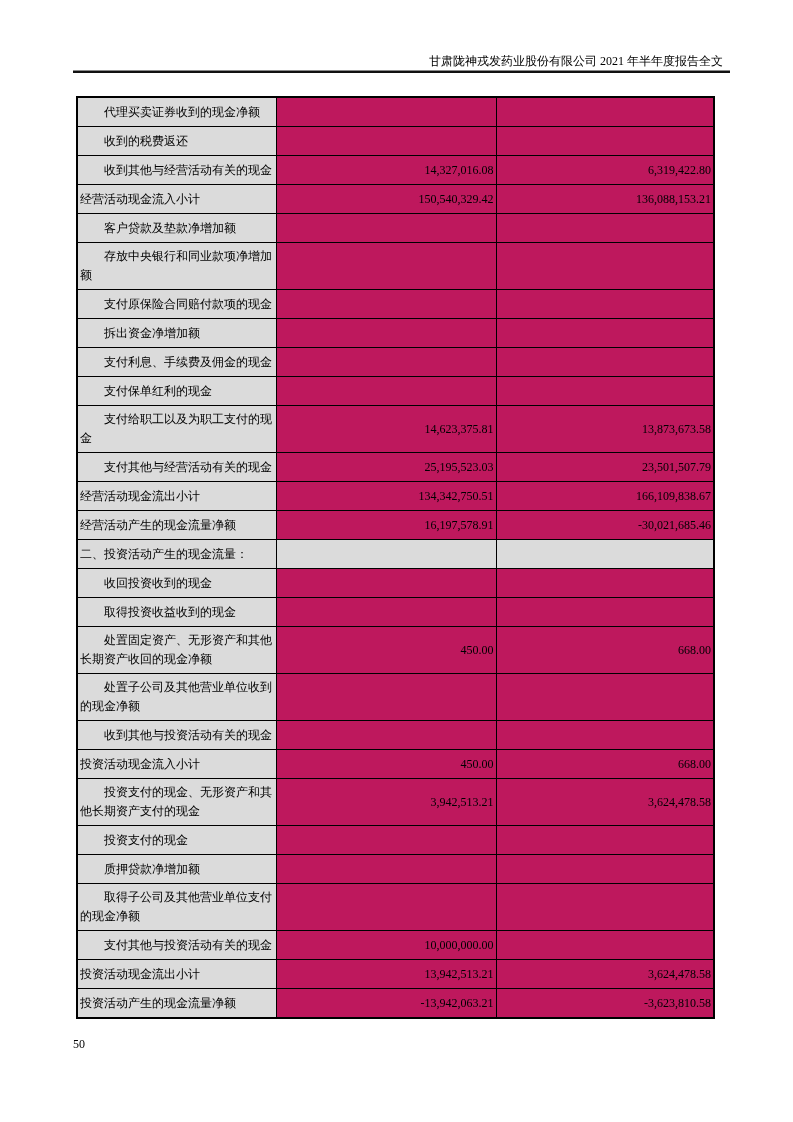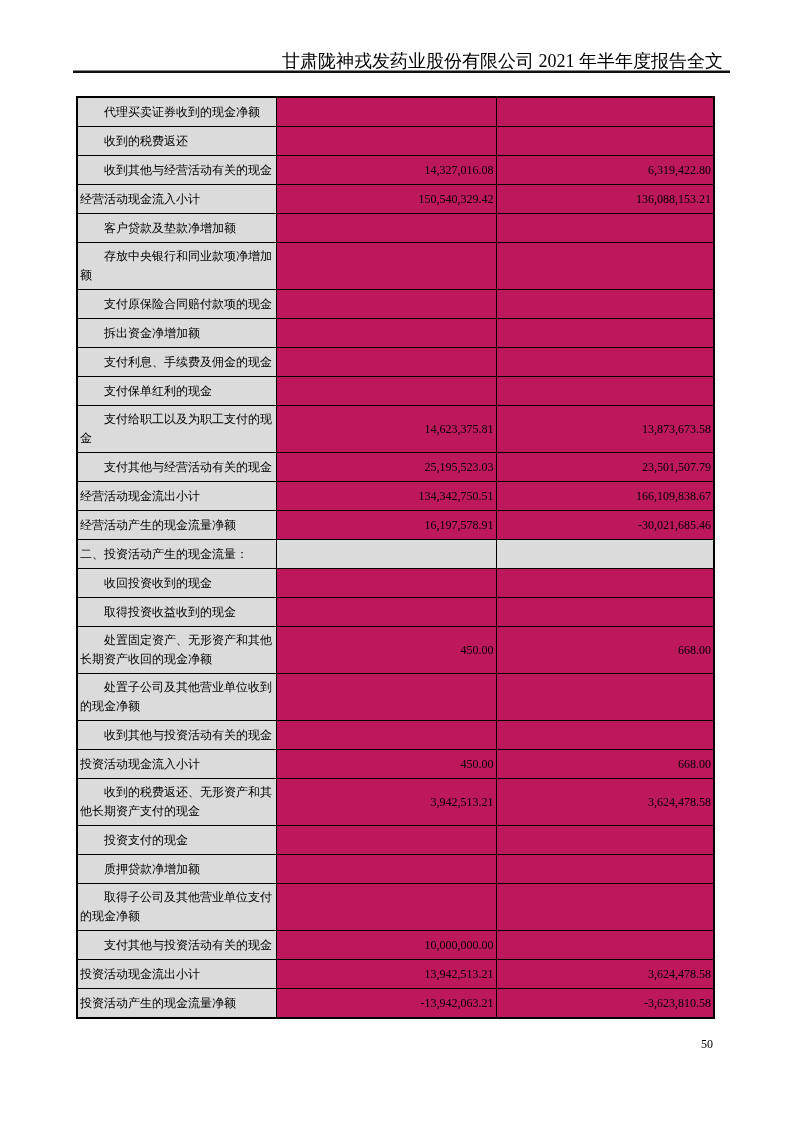--- a/index.html
+++ b/index.html
@@ -12,21 +12,21 @@
     font-family: "Liberation Serif", "DejaVu Serif", serif;
     color: #000000;
     overflow: hidden;
   }
   .header-title {
     position: absolute;
     top: 53px;
     left: 73px;
     width: 650px;
     text-align: right;
-    font-size: 18px;
+    font-size: 12px;
     line-height: 16px;
     white-space: nowrap;
   }
   .header-rule {
     position: absolute;
     top: 70px;
     left: 73px;
     width: 657px;
     height: 0;
     border-top: 1px solid #8a8a8a;
@@ -61,21 +61,21 @@
     text-align: right;
     padding-right: 3px;
     font-size: 12px;
   }
   tr.section td.c-val { background: #dbdbdb; }
   .page-number {
     position: absolute;
     top: 1037px;
     left: 73px;
     width: 640px;
-    text-align: right;
+    text-align: left;
     font-size: 12px;
   }
 </style>
 </head>
 <body>
 
 <div class="page">
 
   <div class="header-title">甘肃陇神戎发药业股份有限公司 2021 年半年度报告全文</div>
 
@@ -187,21 +187,21 @@
       <td class="c-label">收到其他与投资活动有关的现金</td>
       <td class="c-val"></td>
       <td class="c-val"></td>
     </tr>
         <tr>
       <td class="c-label">投资活动现金流入小计</td>
       <td class="c-val">450.00</td>
       <td class="c-val">668.00</td>
     </tr>
         <tr class="indent">
-      <td class="c-label">收到的税费返还、无形资产和其他长期资产支付的现金</td>
+      <td class="c-label">投资支付的现金、无形资产和其他长期资产支付的现金</td>
       <td class="c-val">3,942,513.21</td>
       <td class="c-val">3,624,478.58</td>
     </tr>
         <tr class="indent">
       <td class="c-label">投资支付的现金</td>
       <td class="c-val"></td>
       <td class="c-val"></td>
     </tr>
         <tr class="indent">
       <td class="c-label">质押贷款净增加额</td>

